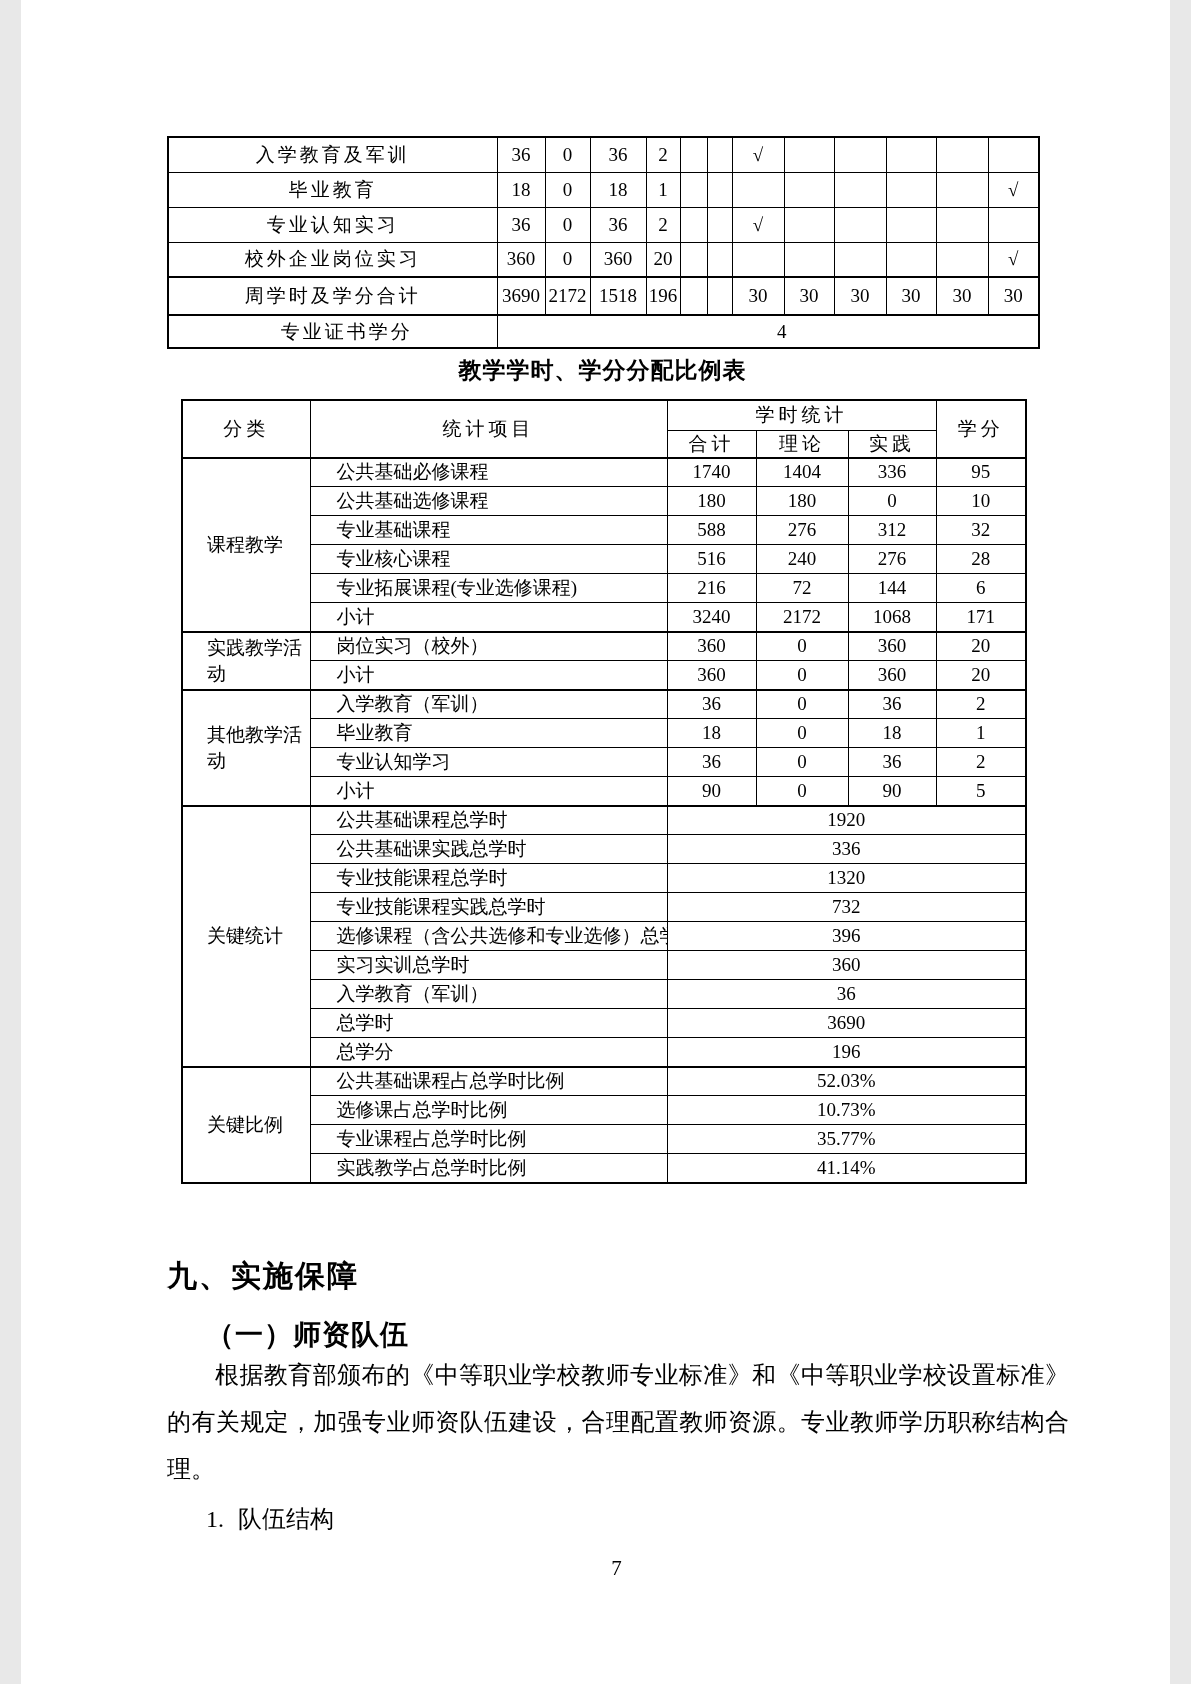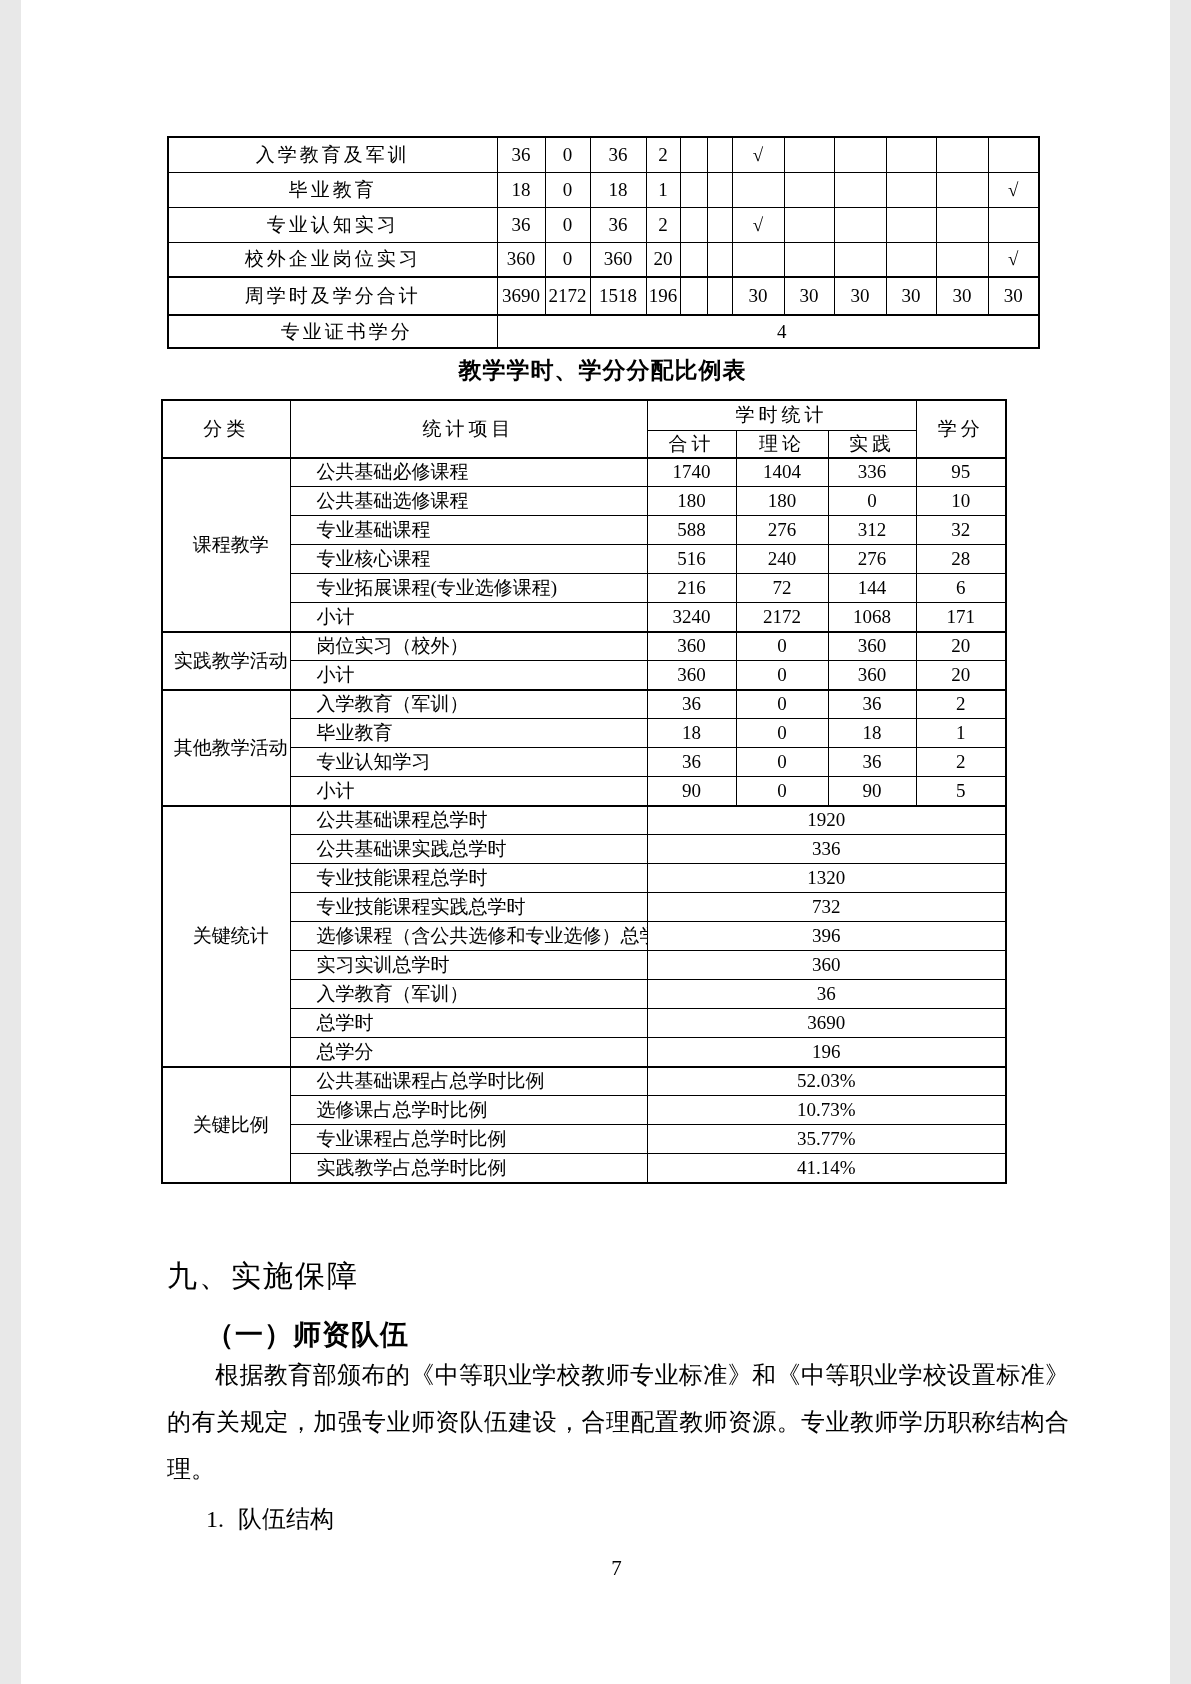--- a/index.html
+++ b/index.html
@@ -29,34 +29,34 @@
   .t1 tr.foot td { height:33px; border-top:2px solid #000;padding-left:28px; }
   .t1 td.lbl { letter-spacing:3px; }
   
   .title {
     position:absolute; left:146px; top:355px; width:871px;
     text-align:center; font-weight:bold; font-size:23px;
     font-family:Liberation Sans, sans-serif;
     letter-spacing:1px;
   }
   
-  .t2 { left:140px; top:399px; width:844px; border:2px solid #000; }
+  .t2 { left:160px; top:399px; width:844px; border:2px solid #000; }
   .t2 td { height:29px; }
   .t2 thead tr:first-child td { height:30px; }
   .t2 thead tr:last-child td { height:27px; }
   .t2 thead td { letter-spacing:4px; }
   .t2 tbody tr:first-child td { border-top:2px solid #000; }
   .t2 tr.gs td { border-top:2px solid #000; }
-  .t2 td.cat { text-align:center; padding-left:9px; white-space:normal; line-height:26px; }
+  .t2 td.cat { text-align:left; padding-left:24px; white-space:normal; line-height:26px; }
   .t2 td.item { text-align:left; padding-left:26px; }
   
   h2.sec {
     position:absolute; left:146px; top:1256px; margin:0;
     font-family:"Liberation Sans","DejaVu Sans",sans-serif;
-    font-size:30px; font-weight:normal; letter-spacing:2px;
+    font-size:30px; font-weight:bold; letter-spacing:2px;
   }
   h3.subsec {
     position:absolute; left:185px; top:1316px; margin:0;
     font-family:"Liberation Sans","DejaVu Sans",sans-serif;
     font-size:28px; font-weight:bold; letter-spacing:1px;
   }
   p.body {
     position:absolute; left:146px; top:1352px; width:902px; margin:0;
     font-size:24px; line-height:47px;
     text-align:justify; text-indent:48px;

